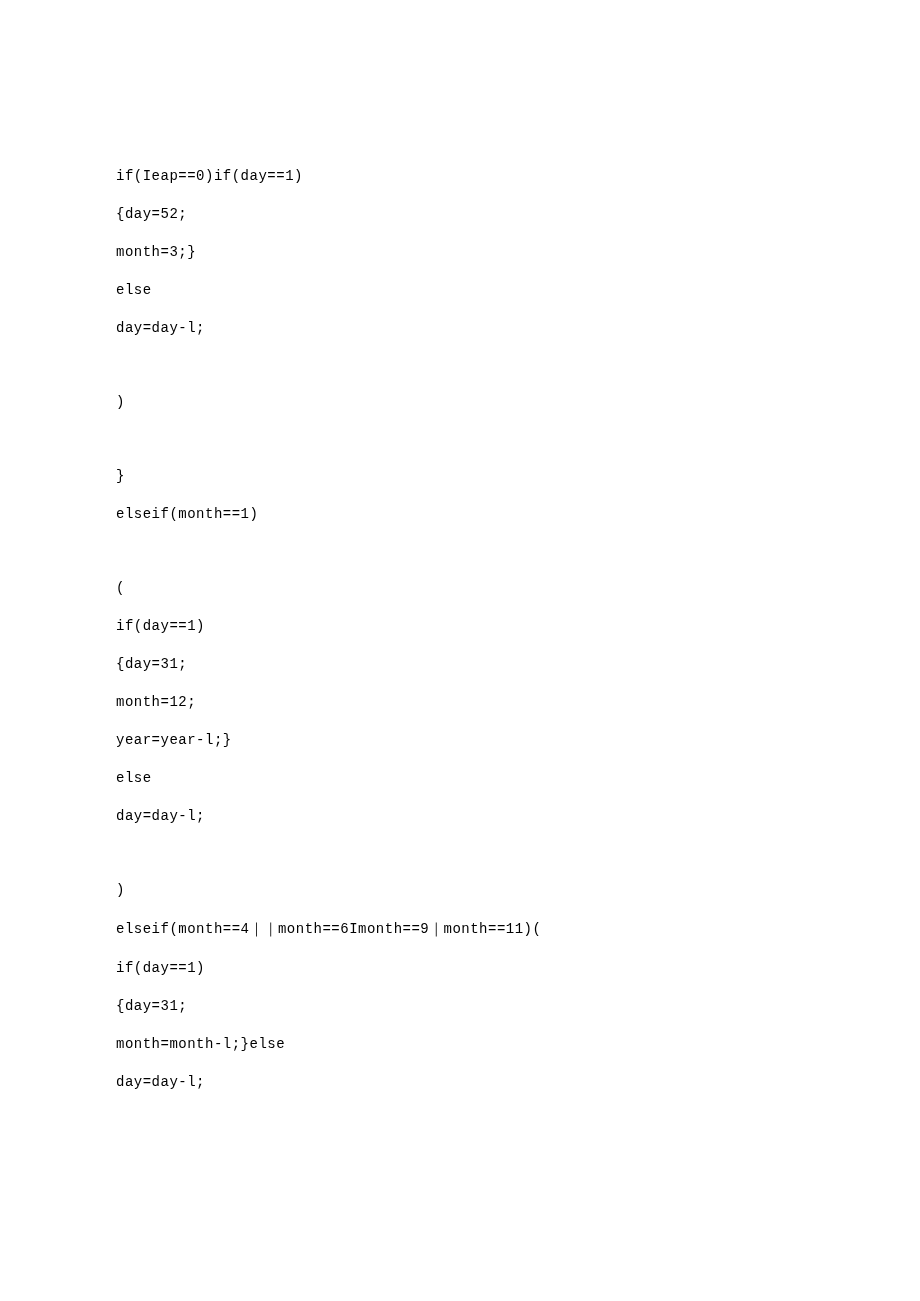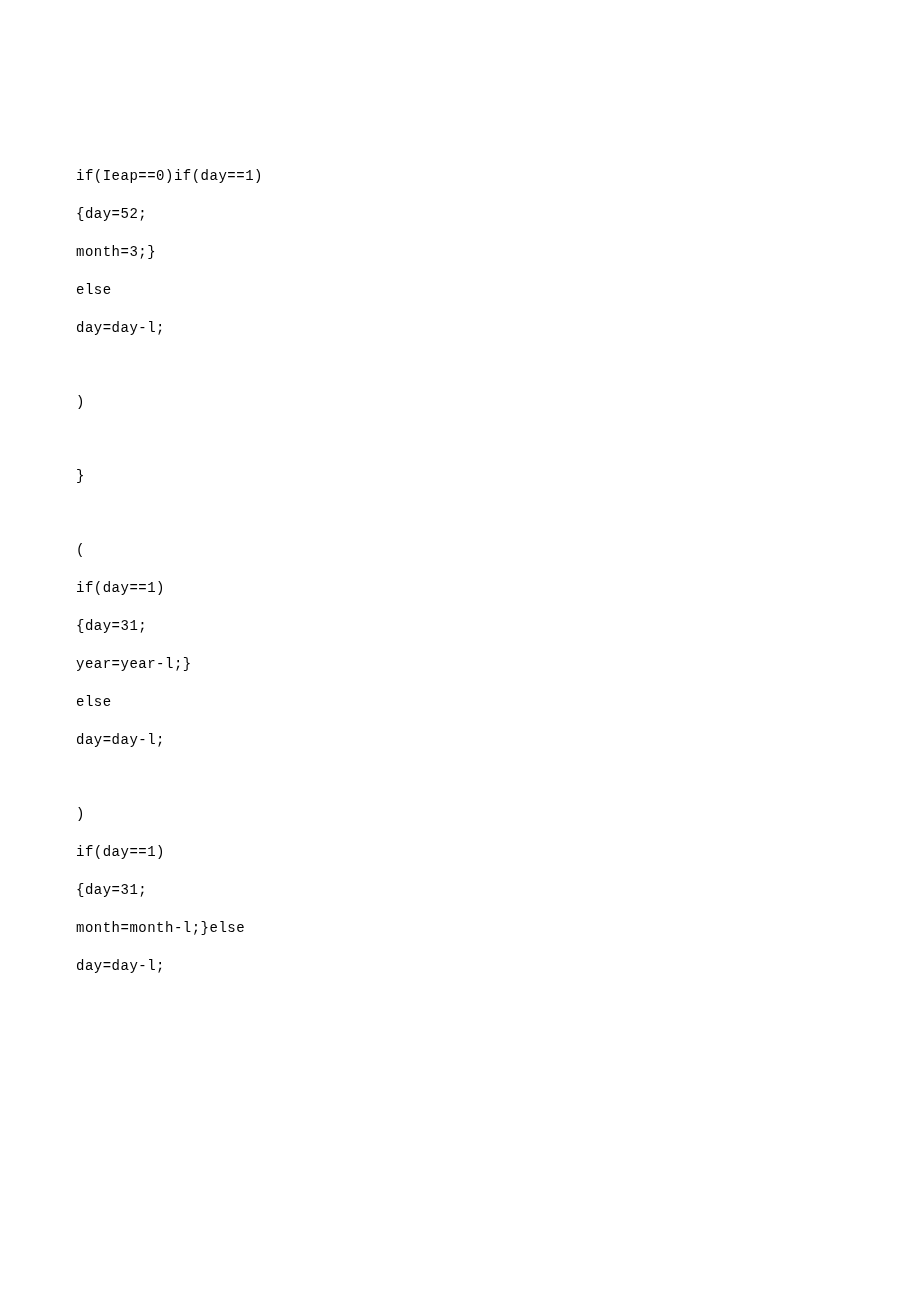--- a/index.html
+++ b/index.html
@@ -8,21 +8,21 @@
     background: #ffffff;
     font-family: "Courier New", Courier, monospace;
     font-size: 14px;
     color: #000000;
     width: 920px;
     height: 1301px;
     box-sizing: border-box;
   }
   .page {
     padding-top: 168px;
-    padding-left: 76px;
+    padding-left: 116px;
     padding-right: 80px;
   }
   .line {
     margin-bottom: 22px;
     white-space: pre;
     letter-spacing: 0.5px;
   }
   .blank {
     height: 36px;
   }
@@ -33,26 +33,29 @@
 <div class="page">
   <div class="line">if(Ieap==0)if(day==1)</div>
   <div class="line">{day=52;</div>
   <div class="line">month=3;}</div>
   <div class="line">else</div>
   <div class="line">day=day-l;</div>
   <div class="blank"></div>
   <div class="line">)</div>
   <div class="blank"></div>
   <div class="line">}</div>
+  <div class="line">elseif(month==1)</div>
   <div class="blank"></div>
   <div class="line">(</div>
   <div class="line">if(day==1)</div>
   <div class="line">{day=31;</div>
+  <div class="line">month=12;</div>
   <div class="line">year=year-l;}</div>
   <div class="line">else</div>
   <div class="line">day=day-l;</div>
   <div class="blank"></div>
   <div class="line">)</div>
+  <div class="line">elseif(month==4｜｜month==6Imonth==9｜month==11)(</div>
   <div class="line">if(day==1)</div>
   <div class="line">{day=31;</div>
   <div class="line">month=month-l;}else</div>
   <div class="line">day=day-l;</div>
 </div>
 
 </body></html>

